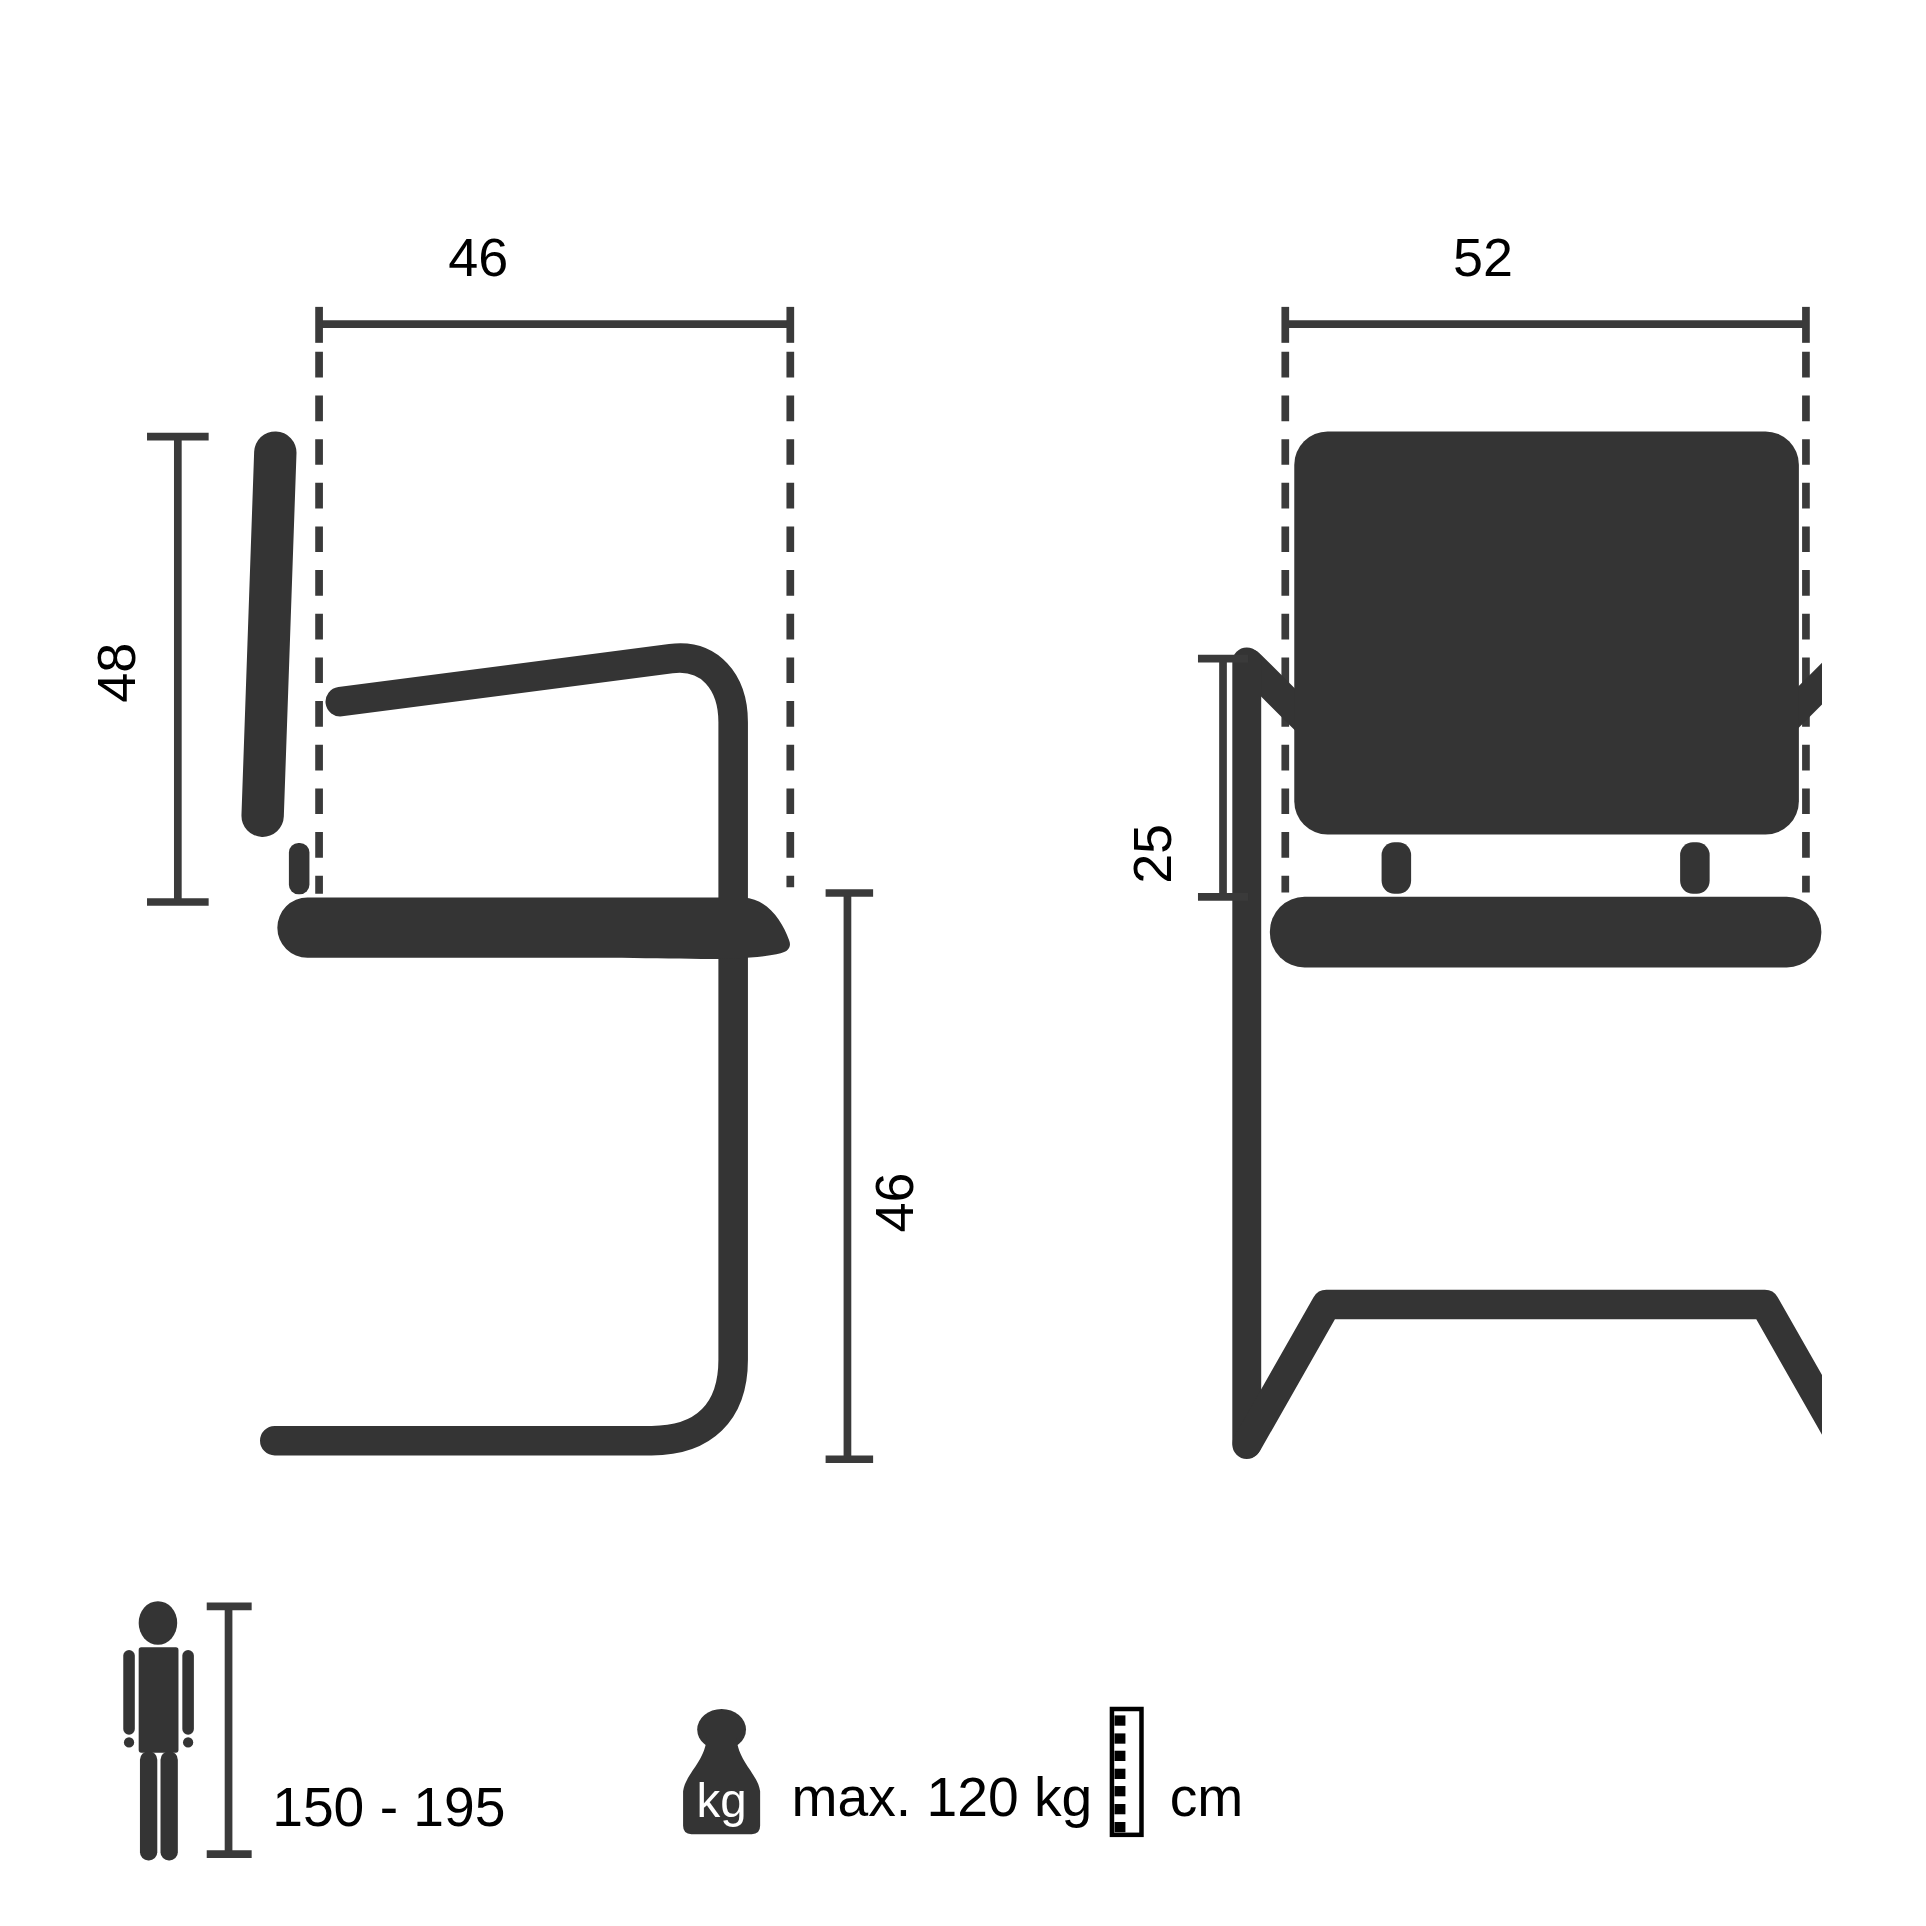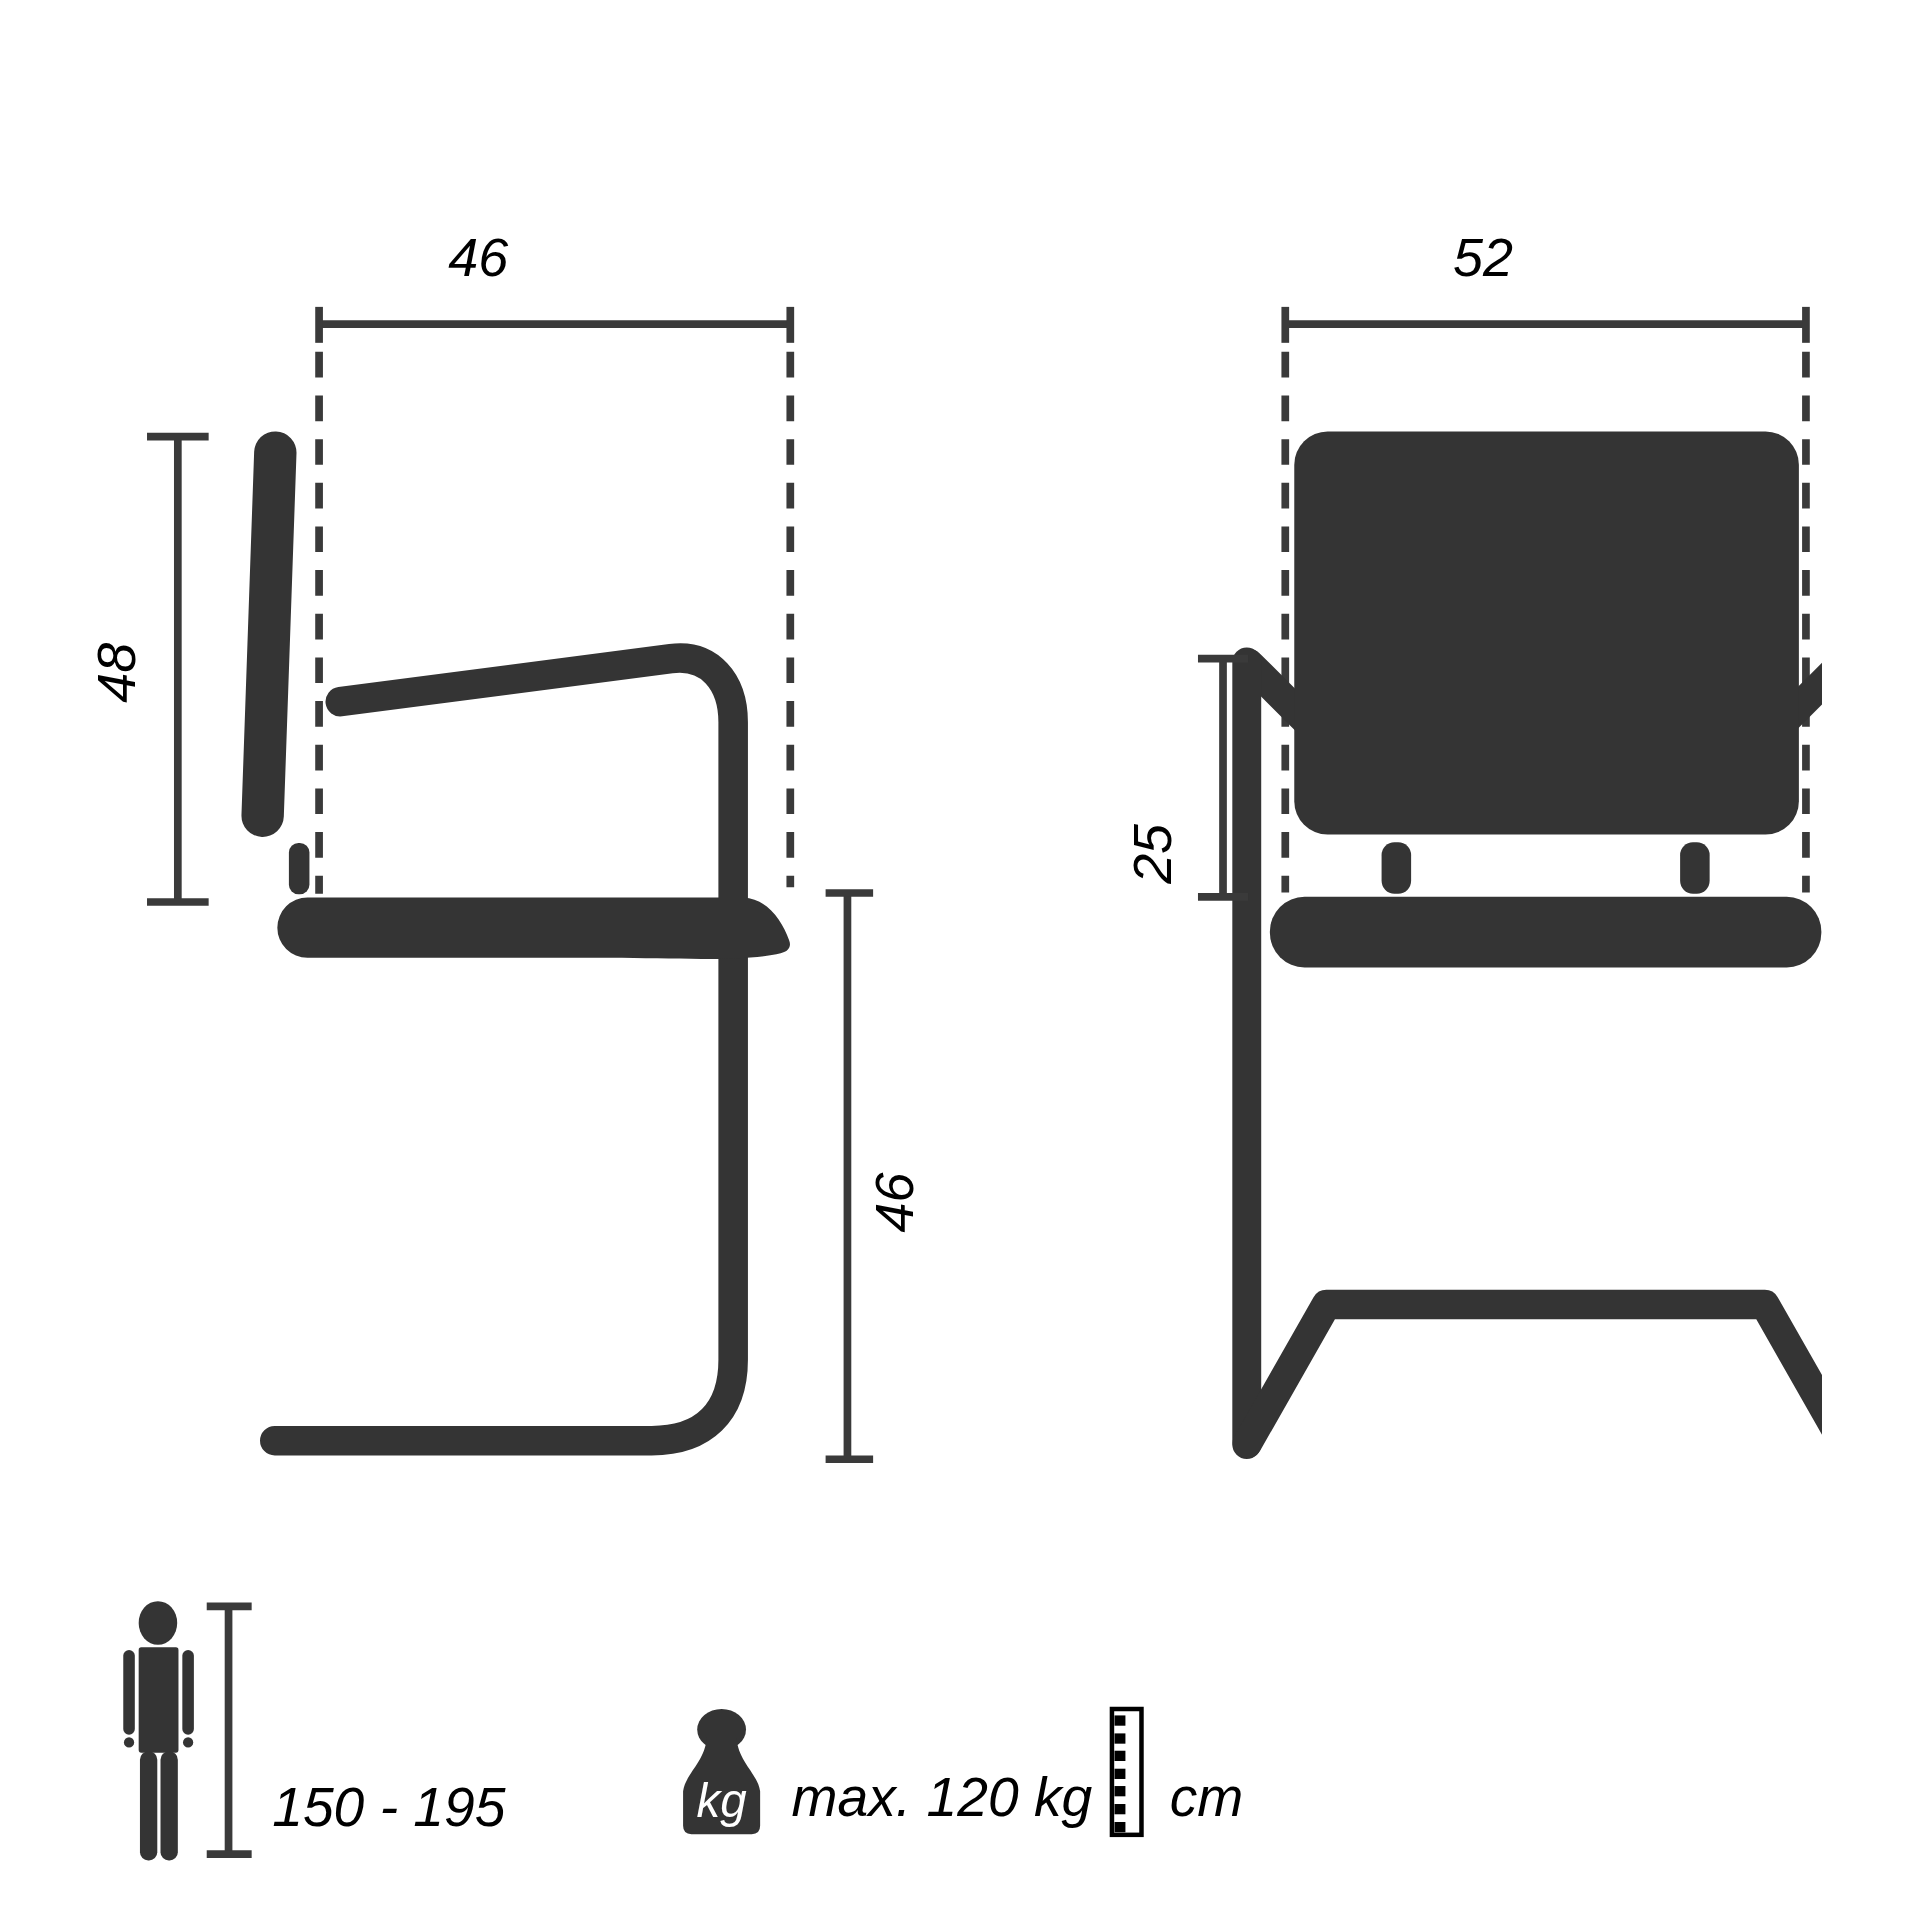--- a/index.html
+++ b/index.html
@@ -1,16 +1,16 @@
 <!DOCTYPE html>
 <html style="--graphic: #343434; --dimension: #3a3a3a; --text: #000000; --background: #ffffff; --weight_label: #ffffff;font-size:10.3px"><head>
 <meta charset="utf-8">
 <style>
   html,body{margin:0;padding:0;background:#fff;}
-  .canvas{position:relative;width:1822px;height:1926px;background:var(--background,#ffffff);overflow:hidden;font-style:italic;}
+  .canvas{position:relative;width:1822px;height:1926px;background:var(--background,#ffffff);overflow:hidden;}
   svg{display:block;}
   .fill{fill:var(--graphic,#343434);}
   .stroke{stroke:var(--graphic,#343434);fill:none;stroke-linecap:round;stroke-linejoin:round;}
   .dim{stroke:var(--dimension,#3a3a3a);fill:none;stroke-width:12px;}
   .dash{stroke:var(--dimension,#3a3a3a);fill:none;stroke-width:12px;stroke-dasharray:40 28;}
   text{font-family:"Liberation Sans",sans-serif;fill:var(--text,#000000);}
   .lbl{font-size:84px;}
   .lbl2{font-size:86px;}
   .kg{font-size:74px;fill:var(--weight_label,#ffffff);}
   .rframe{fill:var(--background,#ffffff);stroke:var(--text,#000000);stroke-width:7px;}

